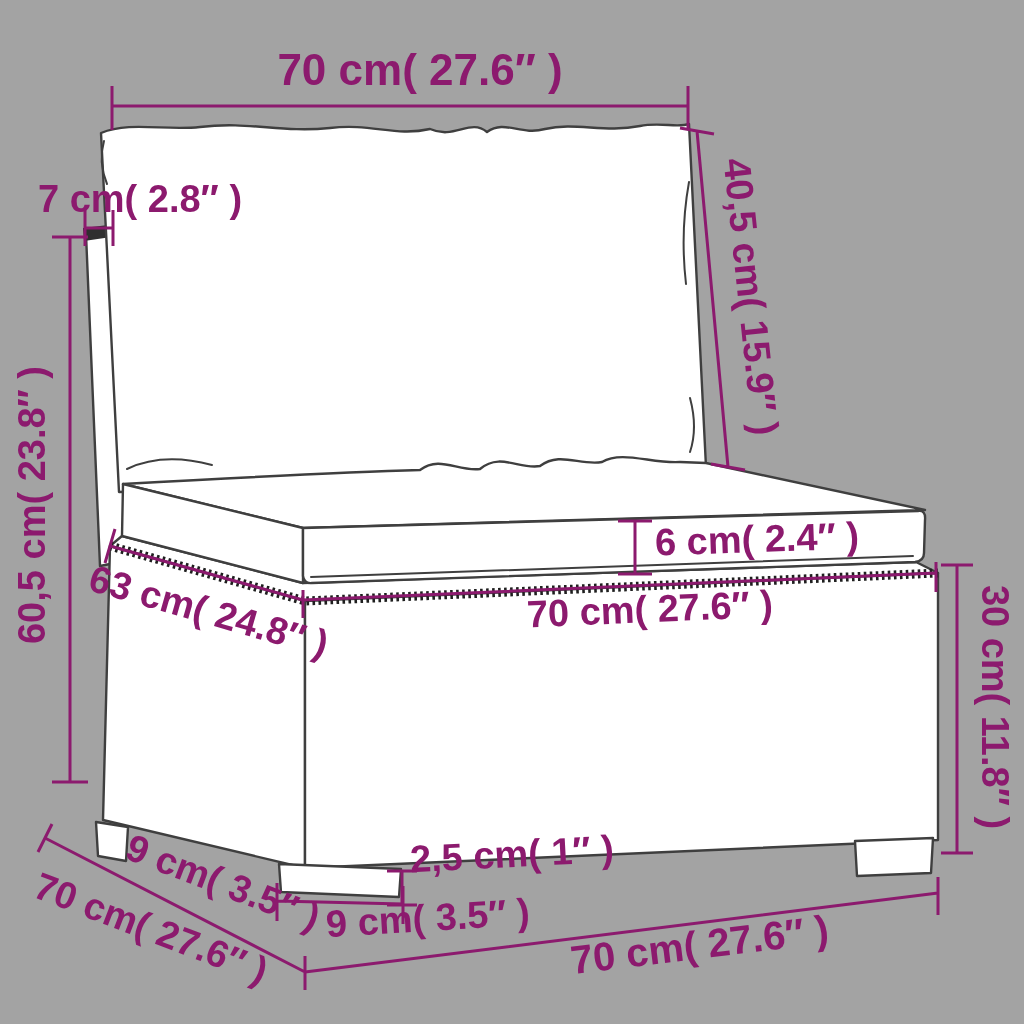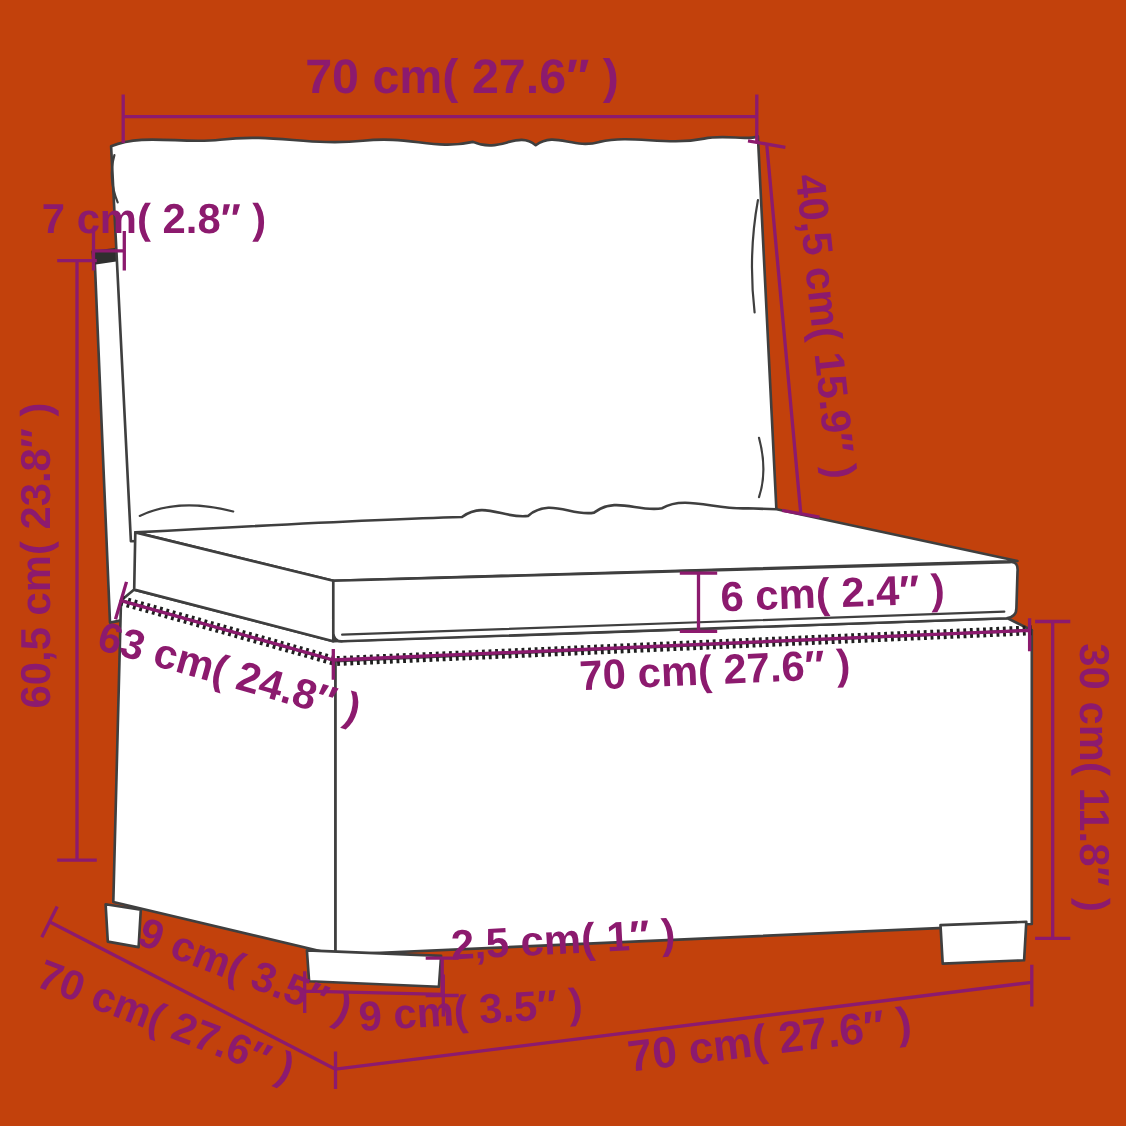--- a/index.html
+++ b/index.html
@@ -1,16 +1,16 @@
 <!DOCTYPE html>
 <html><head>
 <meta charset="utf-8">
 <style>
   html,body{margin:0;padding:0;background:#ffffff;}
-  .stage{width:1024px;height:1024px;position:relative;background:#c2410c;overflow:hidden;
+  .stage{width:1024px;height:1024px;position:relative;background:#a3a3a3;overflow:hidden;
          font-family:"Liberation Sans", sans-serif;}
   svg{display:block;}
   text{font-family:"Liberation Sans", sans-serif;font-weight:bold;fill:#8c1a6e;}
   .outline{fill:#ffffff;stroke:#3f3f3f;stroke-width:2.4;stroke-linejoin:round;}
   .nofill{fill:none;stroke:#3f3f3f;stroke-width:2;stroke-linecap:round;}
   .dim{stroke:#8c1a6e;stroke-width:3;fill:none;stroke-linecap:butt;}
   .bead{stroke:#1f1f1f;stroke-width:9;fill:none;stroke-dasharray:2.6 3.4;}
 </style>
 </head>
 <body>

